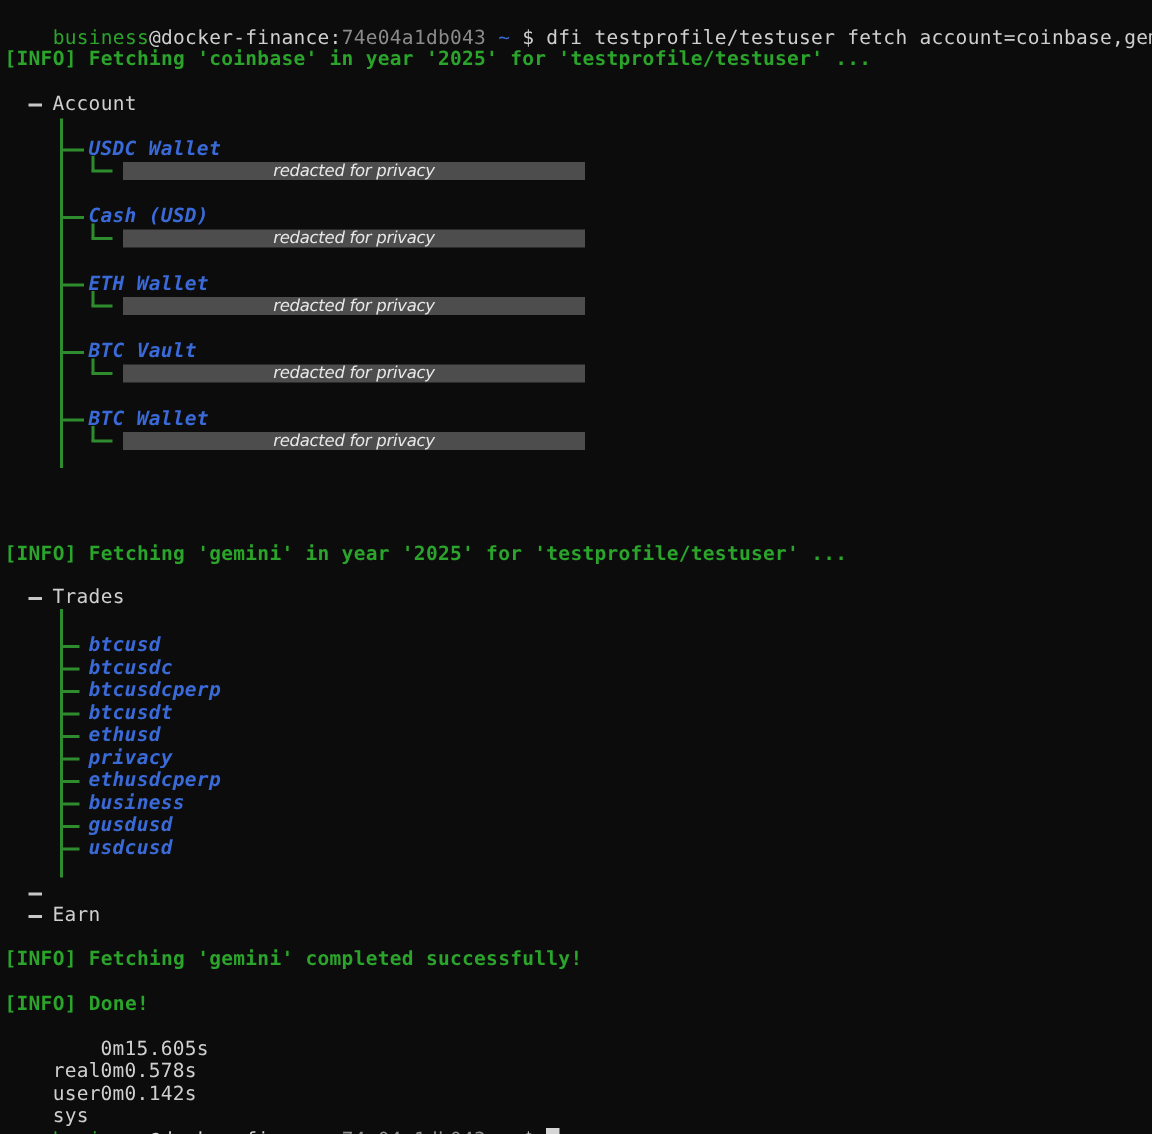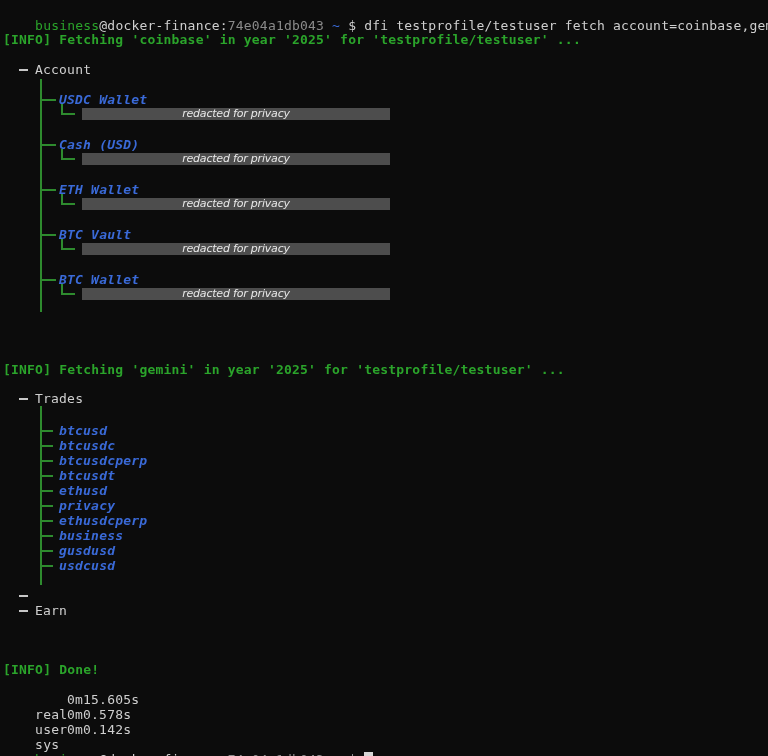--- a/index.html
+++ b/index.html
@@ -147,20 +147,21 @@
     </div>
   <div class="node" style="top:558px">
       <div class="branch short"></div>
       <div class="nname itemname">usdcusd</div>
     </div>
 
   <div class="dash" style="left:19px;top:595px"></div>
   <div class="dash" style="left:19px;top:610px"></div>
   <div class="line grey" style="left:35px;top:603px">Earn</div>
 
+  <div class="line info" style="top:632px">[INFO] Fetching 'gemini' completed successfully!</div>
   <div class="line info" style="top:662px">[INFO] Done!</div>
 
   <div class="line" style="top:692px">
     <span class="grey">real</span>
     <span class="grey tval">0m15.605s</span>
   </div>
   <div class="line" style="top:707px">
     <span class="grey">user</span>
     <span class="grey tval">0m0.578s</span>
   </div>

